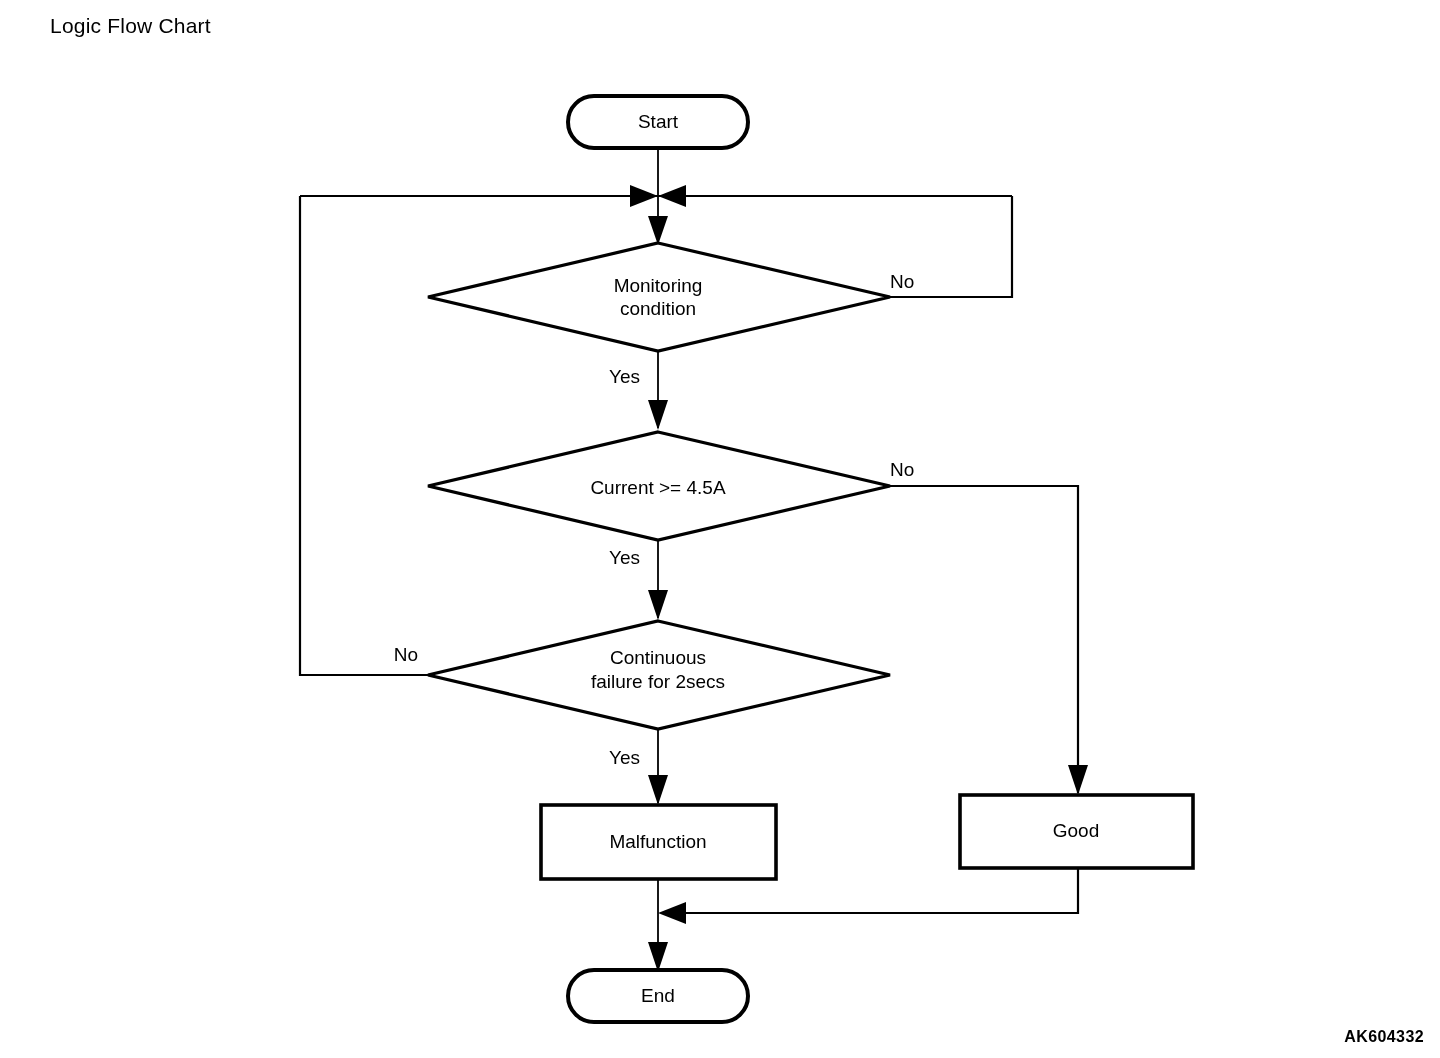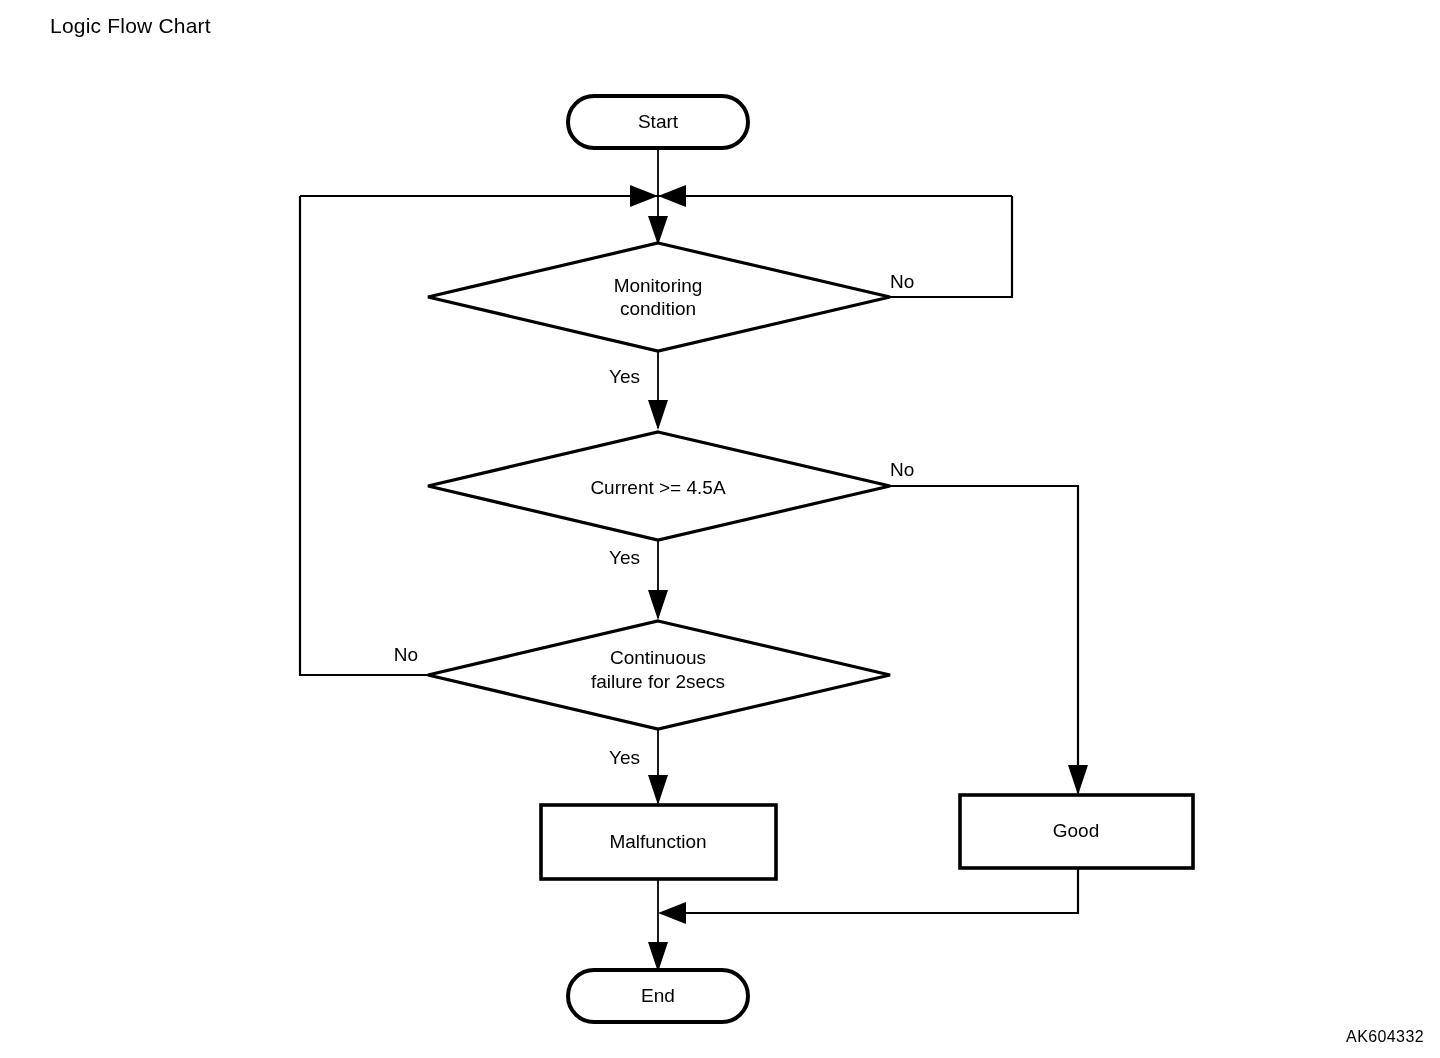--- a/index.html
+++ b/index.html
@@ -23,21 +23,21 @@
     font-weight: normal;
     letter-spacing: 0.2px;
     white-space: nowrap;
     margin-left: 28px;
   }
   #ref-code {
     position: absolute;
     right: 16px;
     bottom: 12px;
     font-size: 16px;
-    font-weight: normal;
+    font-weight: bold;
     letter-spacing: 0.4px;
     white-space: nowrap;
   }
   #flow-svg {
     position: absolute;
     left: 0;
     top: 0;
   }
   .node-shape {
     fill: #ffffff;

